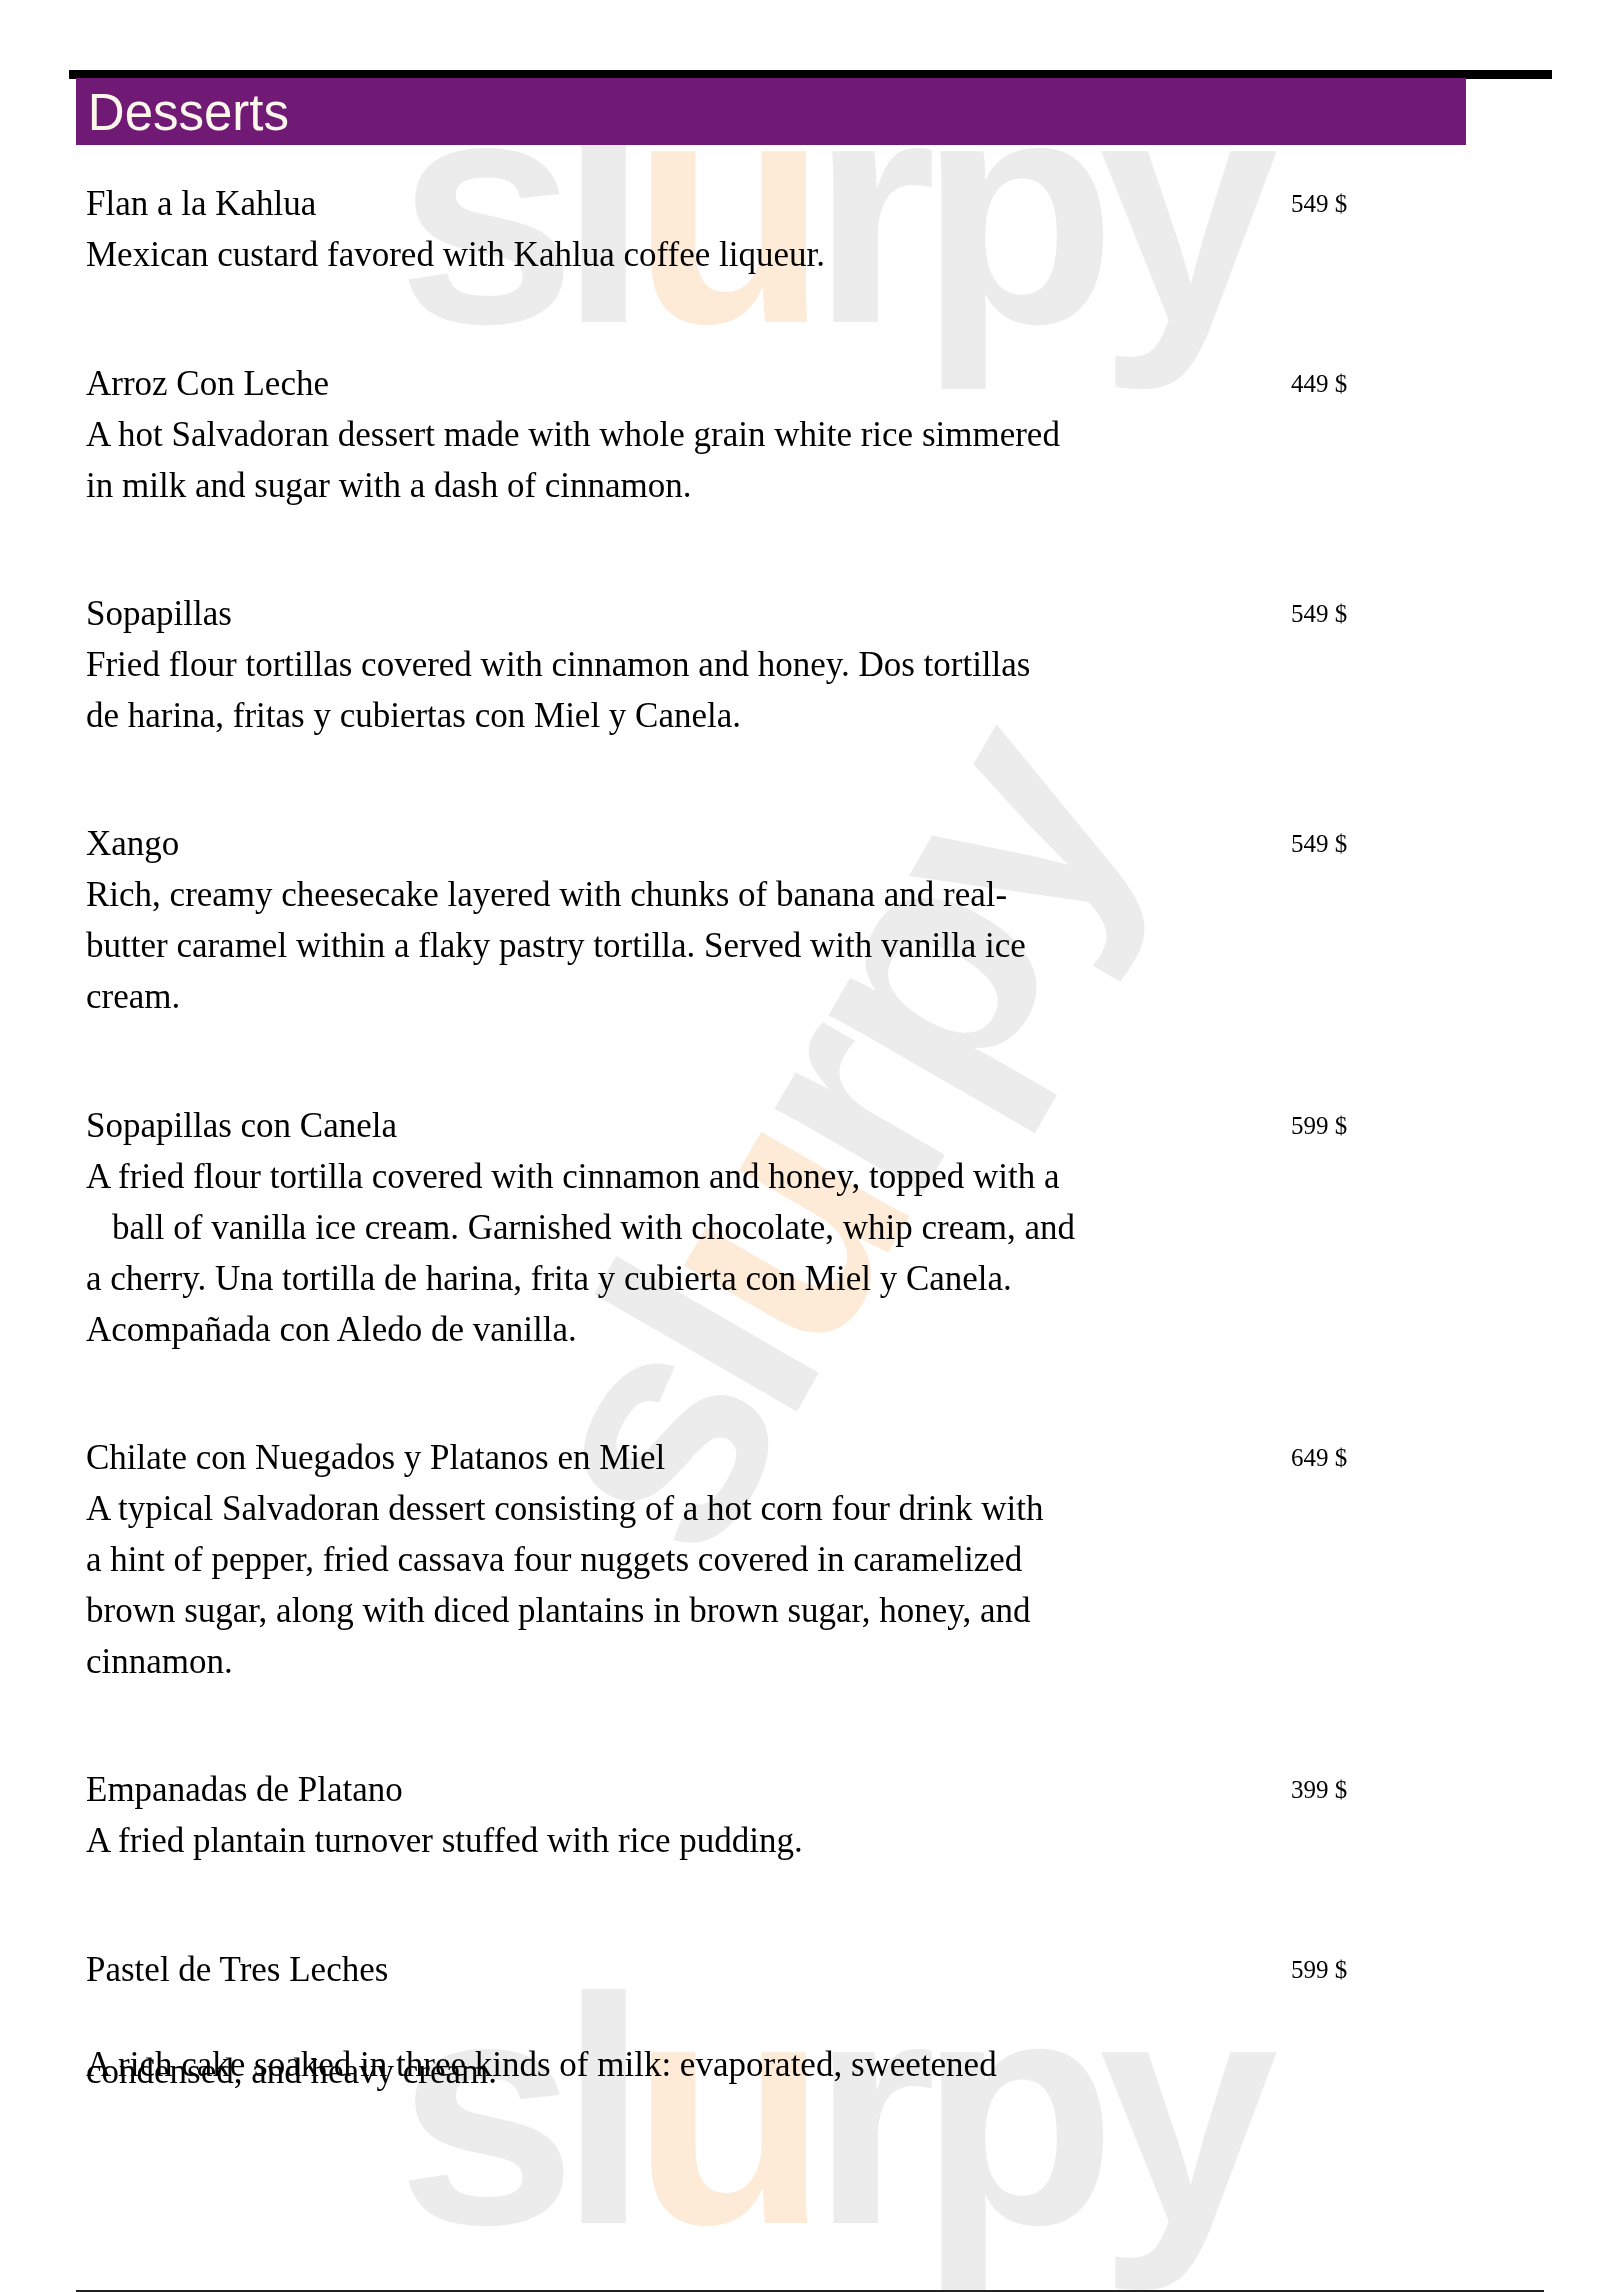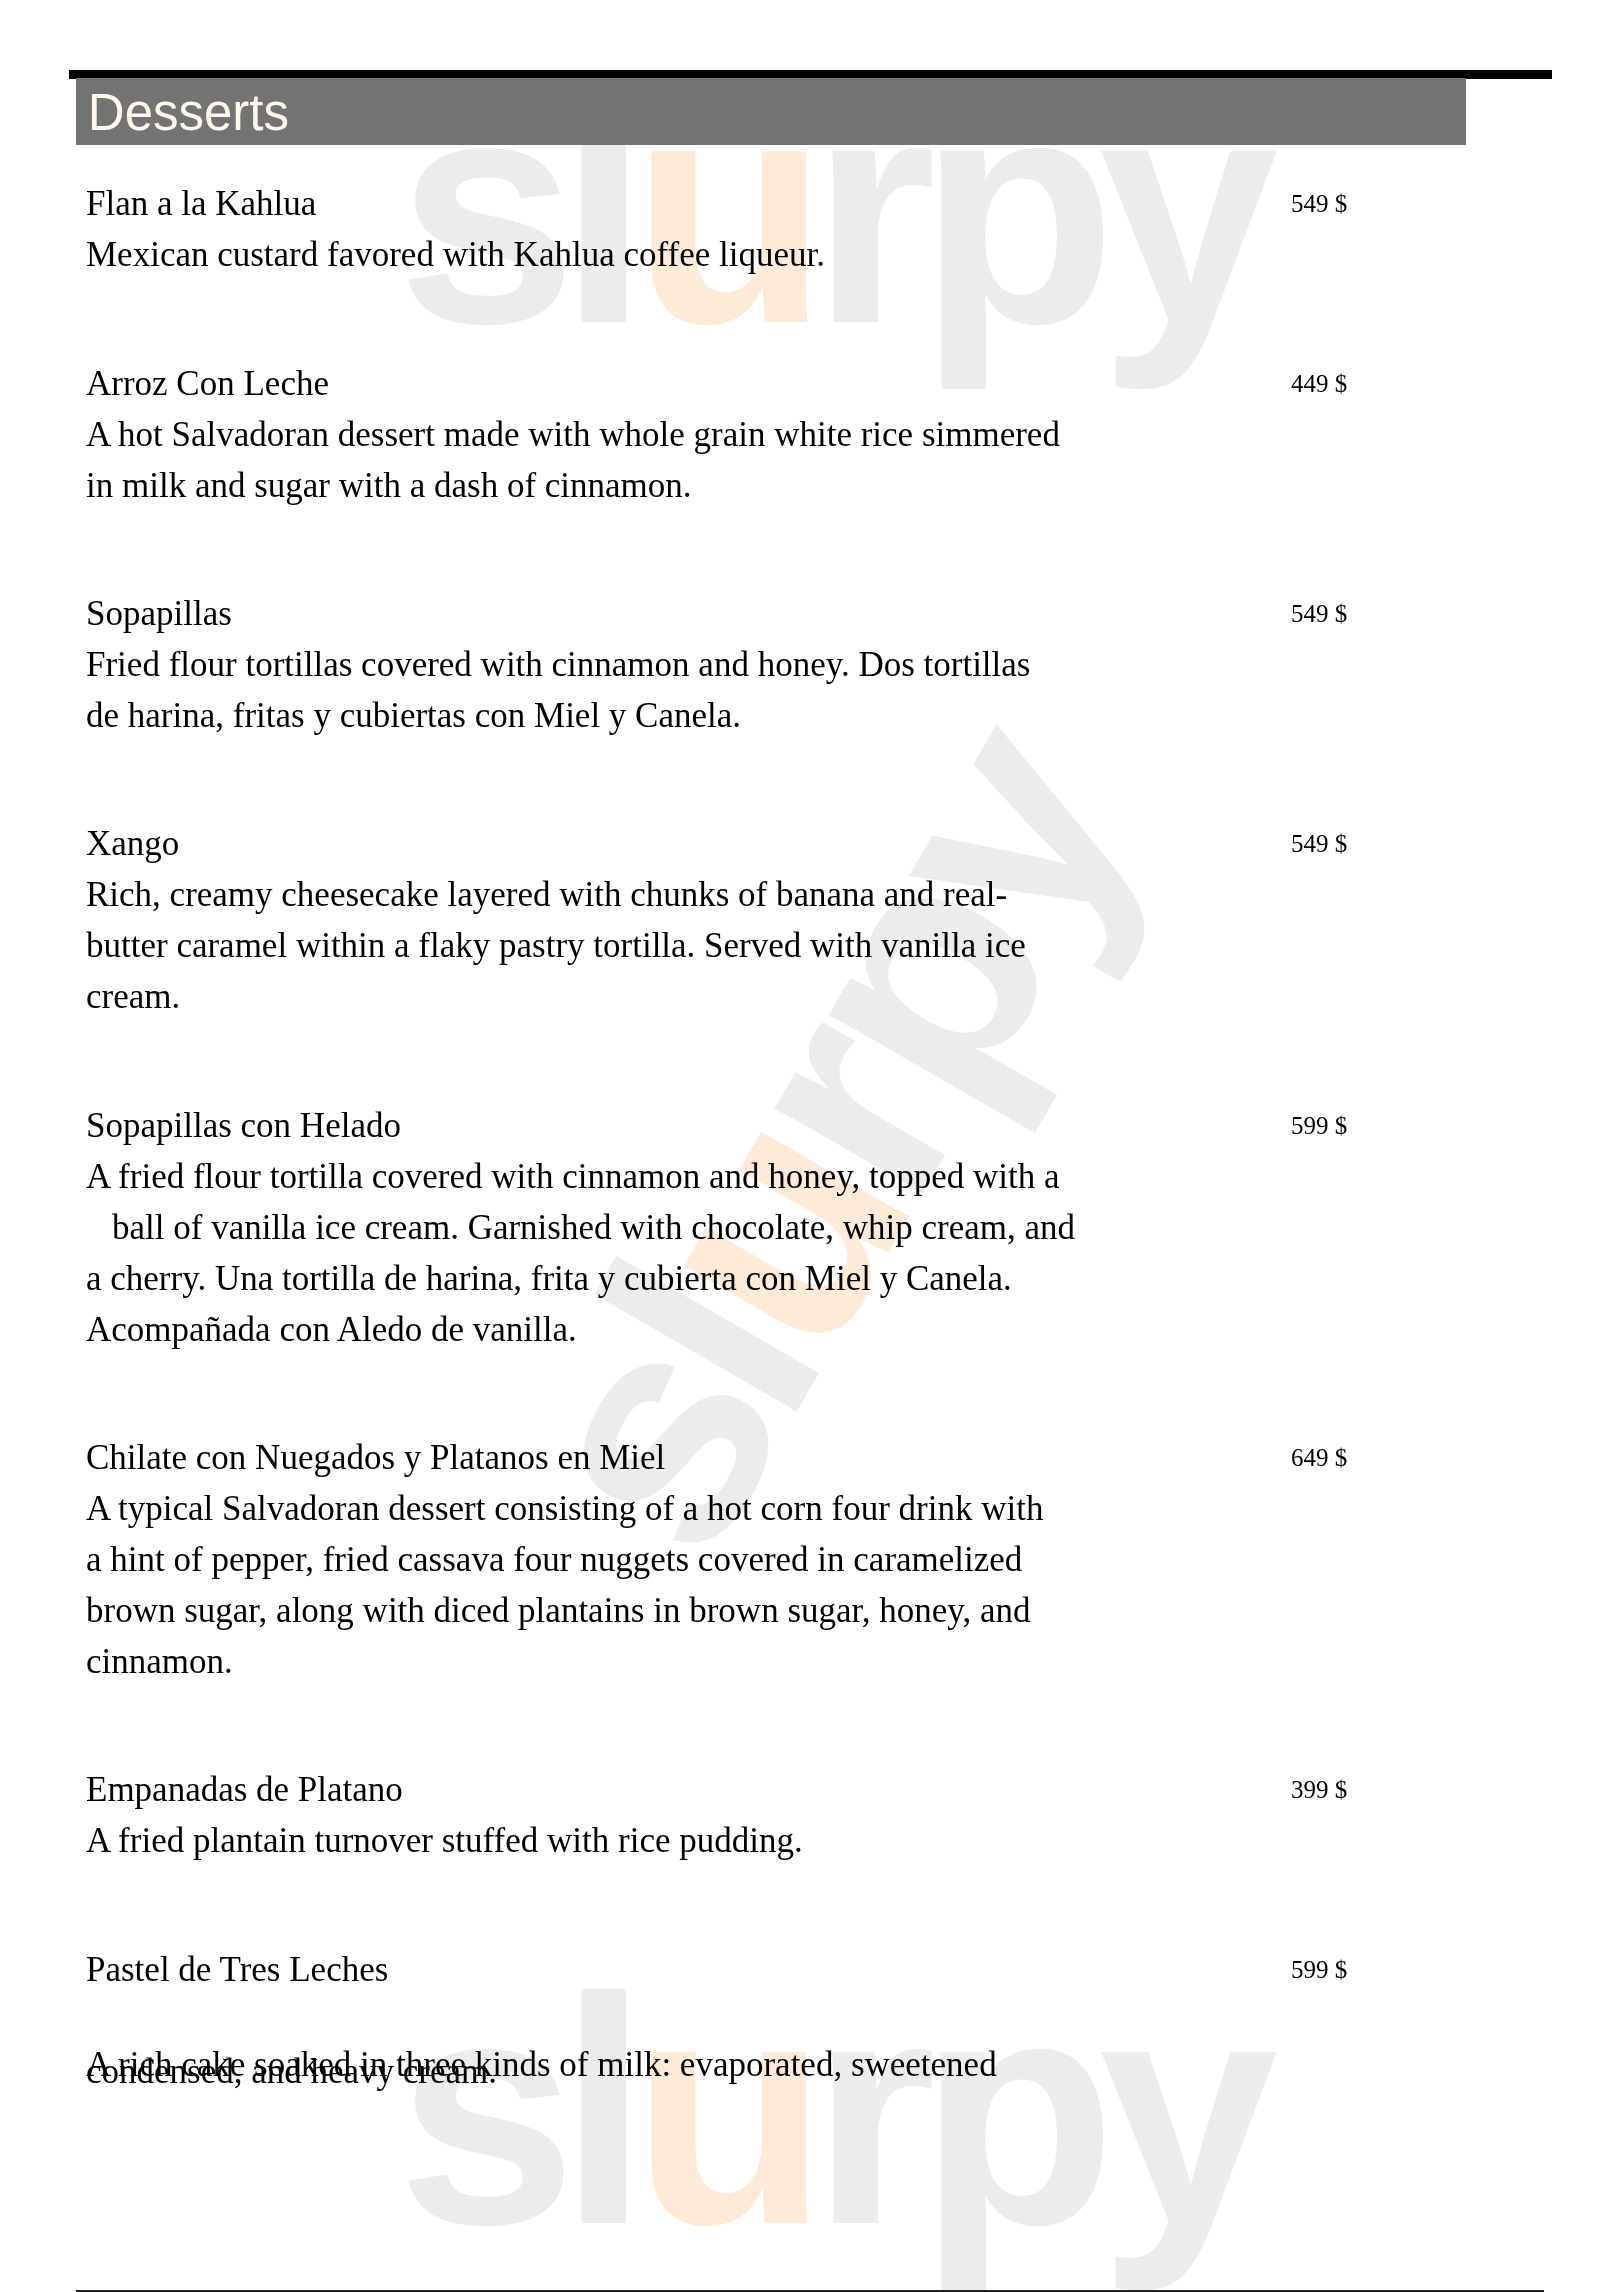--- a/index.html
+++ b/index.html
@@ -1,18 +1,18 @@
 <!DOCTYPE html>
 <html><head>
 <meta charset="utf-8">
 <style>
   html, body { margin:0; padding:0; background:#ffffff; }
   body { width:1621px; height:2293px; position:relative; overflow:hidden; font-family:"Liberation Serif", "DejaVu Serif", serif; color:#000; }
   .top-rule { position:absolute; left:69px; top:70px; width:1483px; height:8.8px; background:#000; }
-  .section-header { position:absolute; left:76px; top:78px; width:1390px; height:67px; background:#737373; }
+  .section-header { position:absolute; left:76px; top:78px; width:1390px; height:67px; background:#701a75; }
   .section-title { position:absolute; left:11.8px; top:5.9px; font-family:"Liberation Sans", "DejaVu Sans", sans-serif; font-size:51px; line-height:57px; color:#fdf6ea; white-space:nowrap; }
   .bottom-rule { position:absolute; left:76px; top:2290px; width:1468px; height:2.9px; background:#222; }
   .watermark { position:absolute; pointer-events:none; }
   .wm-text { font-family:"Liberation Sans", "DejaVu Sans", sans-serif; font-weight:bold; font-size:323px; line-height:1; letter-spacing:-17.6px; color:#e9e9e9; opacity:0.85; white-space:nowrap; }
   .wm-text .u { color:#fde8d2; }
   .menu-item { position:absolute; left:86px; width:1372px; }
   .line { position:absolute; left:0; font-size:35px; line-height:51px; white-space:nowrap; }
   .price { position:absolute; left:1205px; font-size:25px; line-height:51px; white-space:nowrap; }
 </style>
 </head>
@@ -52,21 +52,21 @@
       <div class="line" style="top: 102px;">de harina, fritas y cubiertas con Miel y Canela.</div>
     </div>
     <div class="menu-item" style="top: 818px;">
       <div class="line" style="top: 0px;">Xango</div>
       <div class="price" style="top: 0px;">549 $</div>
       <div class="line" style="top: 51px;">Rich, creamy cheesecake layered with chunks of banana and real-</div>
       <div class="line" style="top: 102px;">butter caramel within a flaky pastry tortilla. Served with vanilla ice</div>
       <div class="line" style="top: 153px;">cream.</div>
     </div>
     <div class="menu-item" style="top: 1100px;">
-      <div class="line" style="top: 0px;">Sopapillas con Helado</div>
+      <div class="line" style="top: 0px;">Sopapillas con Canela</div>
       <div class="price" style="top: 0px;">599 $</div>
       <div class="line" style="top: 51px;">A fried flour tortilla covered with cinnamon and honey, topped with a</div>
       <div class="line" style="top: 102px; margin-left: 26px;">ball of vanilla ice cream. Garnished with chocolate, whip cream, and</div>
       <div class="line" style="top: 153px;">a cherry. Una tortilla de harina, frita y cubierta con Miel y Canela.</div>
       <div class="line" style="top: 204px;">Acompañada con Aledo de vanilla.</div>
     </div>
     <div class="menu-item" style="top: 1432px;">
       <div class="line" style="top: 0px;">Chilate con Nuegados y Platanos en Miel</div>
       <div class="price" style="top: 0px;">649 $</div>
       <div class="line" style="top: 51px;">A typical Salvadoran dessert consisting of a hot corn four drink with</div>

